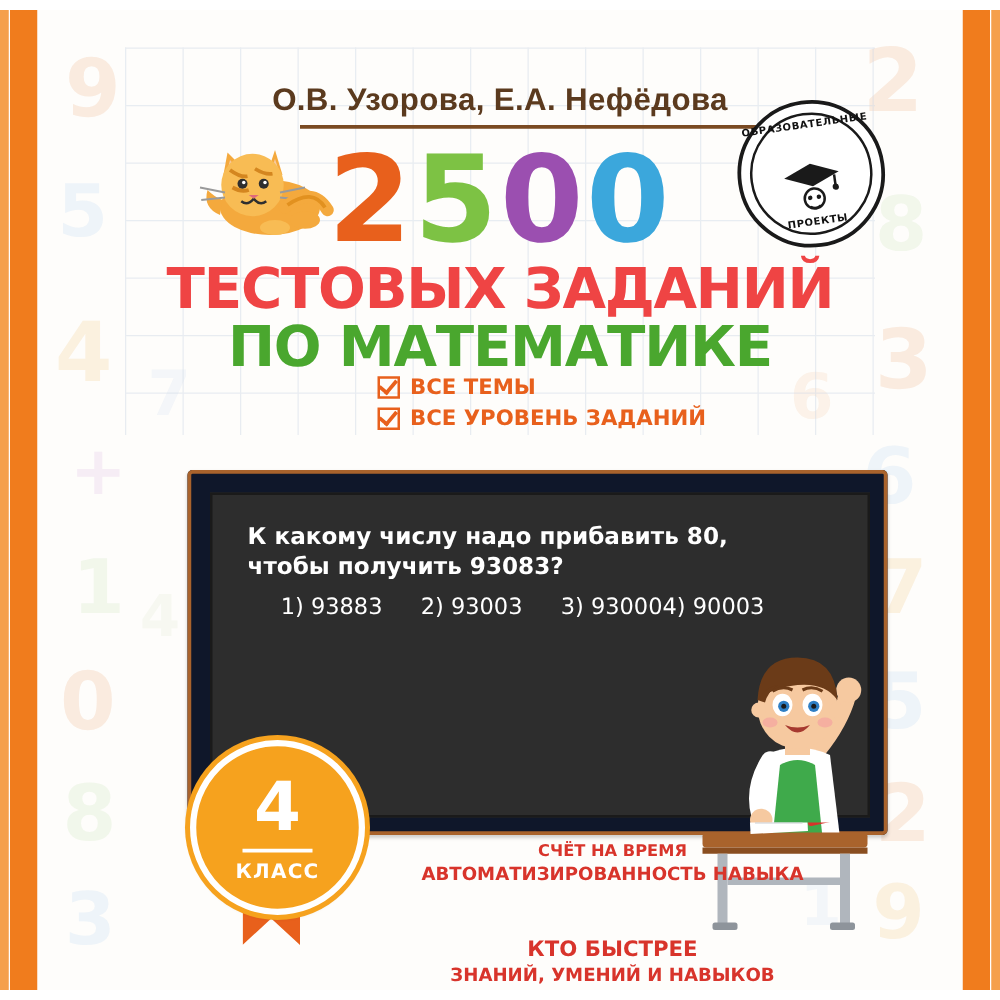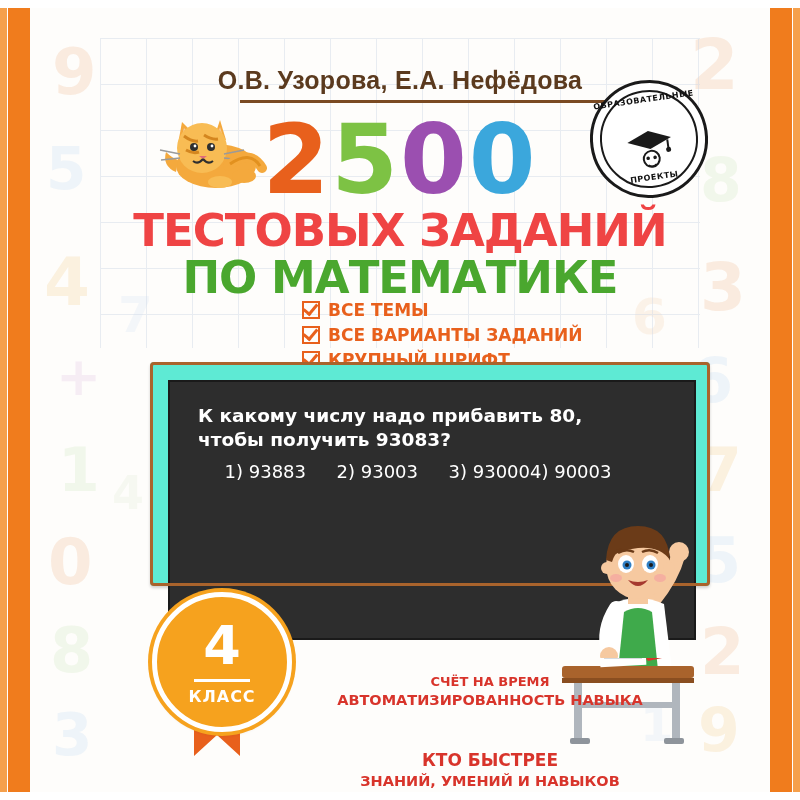--- a/index.html
+++ b/index.html
@@ -180,24 +180,24 @@
     font-size: 17px;
     font-weight: bold;
     color: #e8601c;
     white-space: nowrap;
   }
 
   
   .board-frame {
     position: absolute;
     left: 120px;
-    top: 354px;
+    top: 368px;
     width: 560px;
-    height: 224px;
-    background: #5eead4;
+    height: 292px;
+    background: #0f172a;
     border-radius: 4px;
     box-shadow: 0 2px 3px rgba(0,0,0,.18);
   }
   .board-frame::after {
     content: "";
     position: absolute;
     inset: 0;
     border: 3px solid #a9632c;
     border-radius: 4px;
     pointer-events: none;
@@ -461,25 +461,21 @@
     <div class="title1">ТЕСТОВЫХ ЗАДАНИЙ</div>
     <div class="title2">ПО МАТЕМАТИКЕ</div>
 
     <div class="checklist">
       <div class="chk-row">
         <span class="chk-box"></span>
         <span class="chk-label">ВСЕ ТЕМЫ</span>
       </div>
       <div class="chk-row">
         <span class="chk-box"></span>
-        <span class="chk-label">ВСЕ ВАРИАНТЫ ЗАДАНИЙ</span>
-      </div>
-      <div class="chk-row">
-        <span class="chk-box"></span>
-        <span class="chk-label">КРУПНЫЙ ШРИФТ</span>
+        <span class="chk-label">ВСЕ УРОВЕНЬ ЗАДАНИЙ</span>
       </div>
     </div>
 
     <div class="board-frame">
       <div class="board">
         <div class="board-text">
           <div>
             <div class="q-line">К какому числу надо прибавить 80,</div>
             <div class="q-line">чтобы получить 93083?</div>
             <div class="opts">

